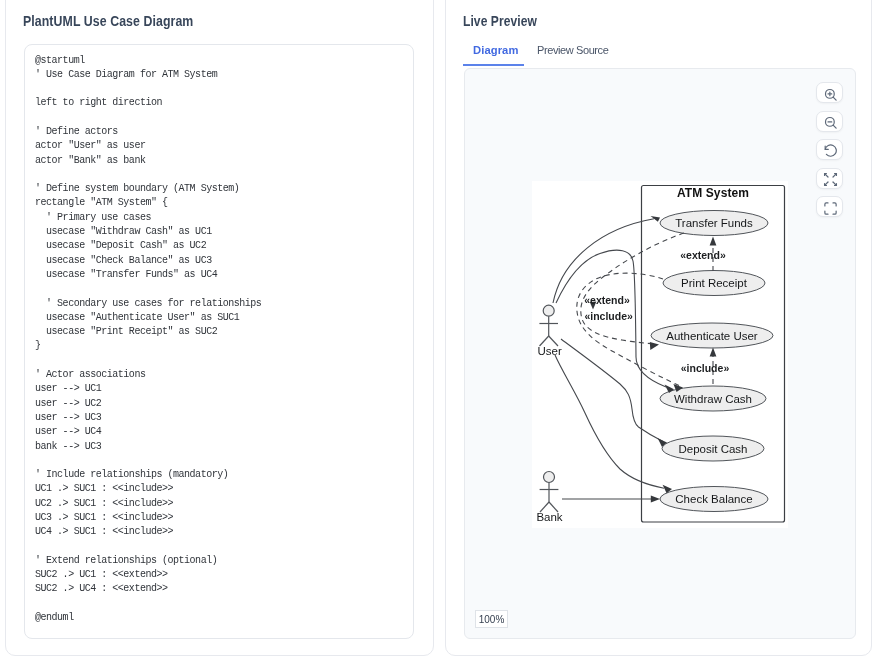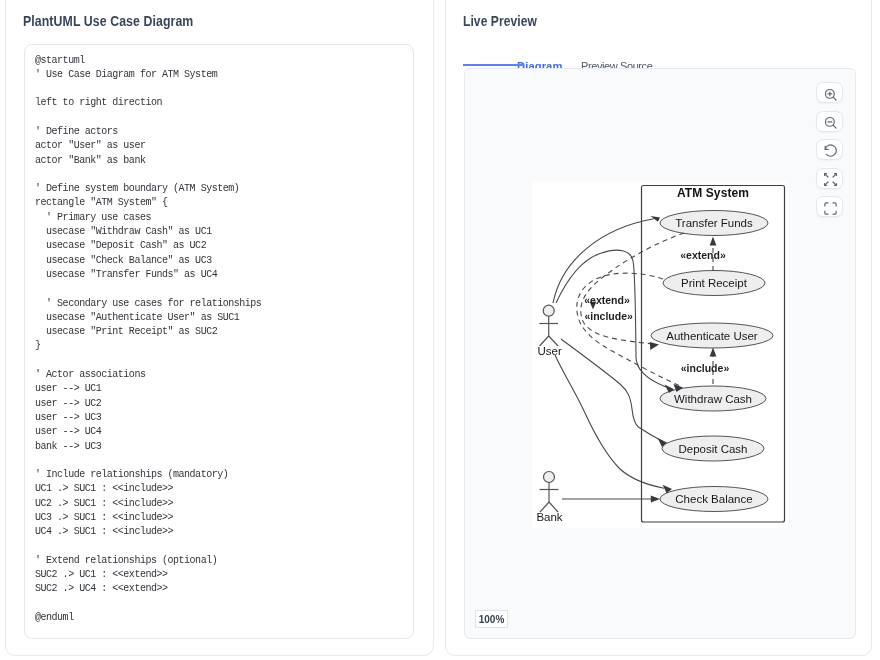--- a/index.html
+++ b/index.html
@@ -5,27 +5,27 @@
 * { margin:0; padding:0; box-sizing:border-box; }
 html,body { width:880px; height:660px; background:#ffffff; font-family:"Liberation Sans",sans-serif; position:relative; overflow:hidden; }
 .card { position:absolute; top:-12px; height:668px; background:#fff; border:1px solid #e7e9ee; border-radius:10px; }
 #cardL { left:5px; width:429px; }
 #cardR { left:445px; width:427px; }
 .hd { position:absolute; font-size:14px; line-height:14px; font-weight:bold; color:#38465a; letter-spacing:0.1px; }
 #hd1 { left:22.5px; top:14px; transform:scaleX(0.88); transform-origin:0 0; }
 #hd2 { left:463px; top:14px; transform:scaleX(0.86); transform-origin:0 0; }
 #codebox { position:absolute; left:24px; top:44px; width:390px; height:595px; border:1px solid #e4e7ec; border-radius:8px; background:#fff; overflow:hidden;padding-left:21px; }
 #code { position:absolute; left:10px; top:8.5px; font-family:"Liberation Mono",monospace; font-size:10px; letter-spacing:-0.48px; line-height:14.3px; color:#30343a; white-space:pre; }
-.tab { position:absolute; top:56px; height:20px; line-height:20px; font-size:11px; white-space:nowrap;margin-left:44px; }
+.tab { position:absolute; top:40px; height:20px; line-height:20px; font-size:11px; white-space:nowrap; }
 #tab1 { left:473px; color:#4169e1; font-weight:bold; font-size:11.2px; letter-spacing:0.1px; }
 #tab2 { left:537px; color:#4a5568; letter-spacing:-0.4px; }
 #preview { position:absolute; left:464px; top:68px; width:392px; height:571px; background:#f8fafc; border:1px solid #e7eaee; border-radius:6px; }
 .zbtn { position:absolute; left:816px; width:27px; height:21px; background:#fff; border:1px solid #e4e7ec; border-radius:7px; box-shadow:0 1px 2px rgba(0,0,0,0.04); }
 .zbtn svg { position:absolute; left:6px; top:3.5px; }
-#badge { position:absolute; left:475px; top:610px; width:33px; height:18px; background:#fff; border:1px solid #dfe3e8; border-radius:0; font-size:10px; color:#374151; text-align:center; line-height:17px;font-weight:bold; }
+#badge { position:absolute; left:475px; top:610px; width:33px; height:18px; background:#fff; border:1px solid #dfe3e8; border-radius:0; font-size:10px; color:#374151; text-align:center; line-height:17px; }
 #diag { position:absolute; left:532px; top:181px; }
 </style>
 </head>
 <body>
 <div class="card" id="cardL"></div>
 <div class="card" id="cardR"></div>
 <div class="hd" id="hd1">PlantUML Use Case Diagram</div>
 <div class="hd" id="hd2">Live Preview</div>
 <div id="codebox">
     <div id="code">@startuml

